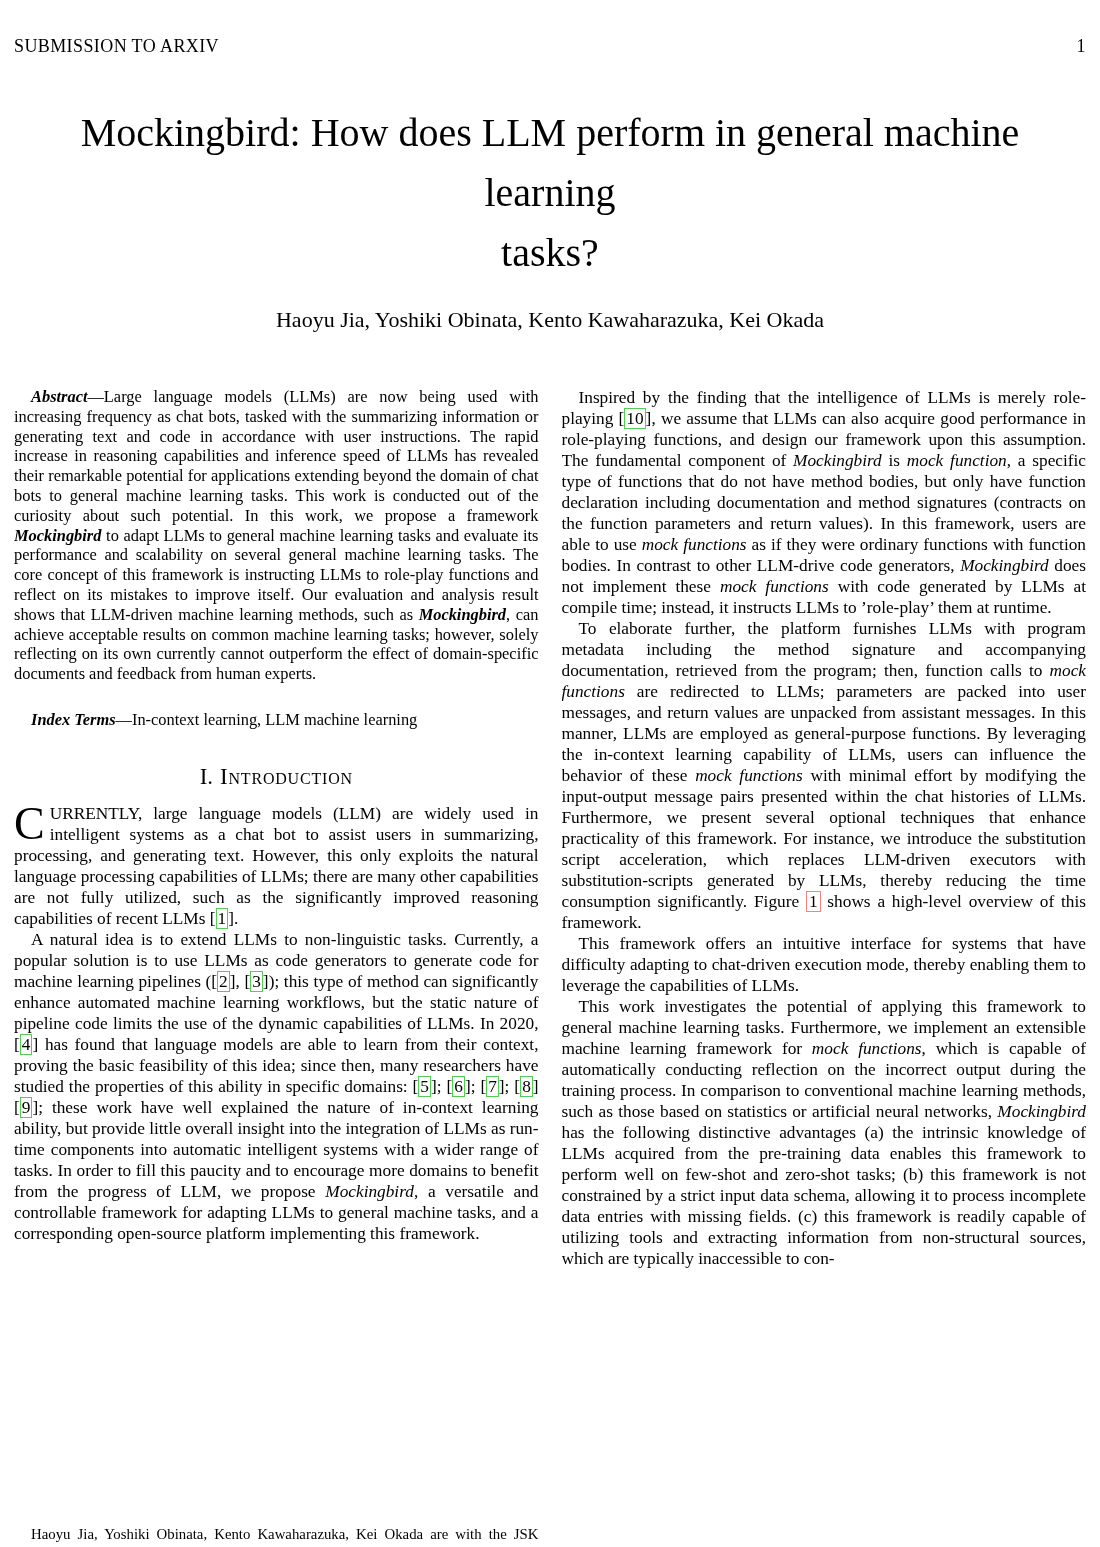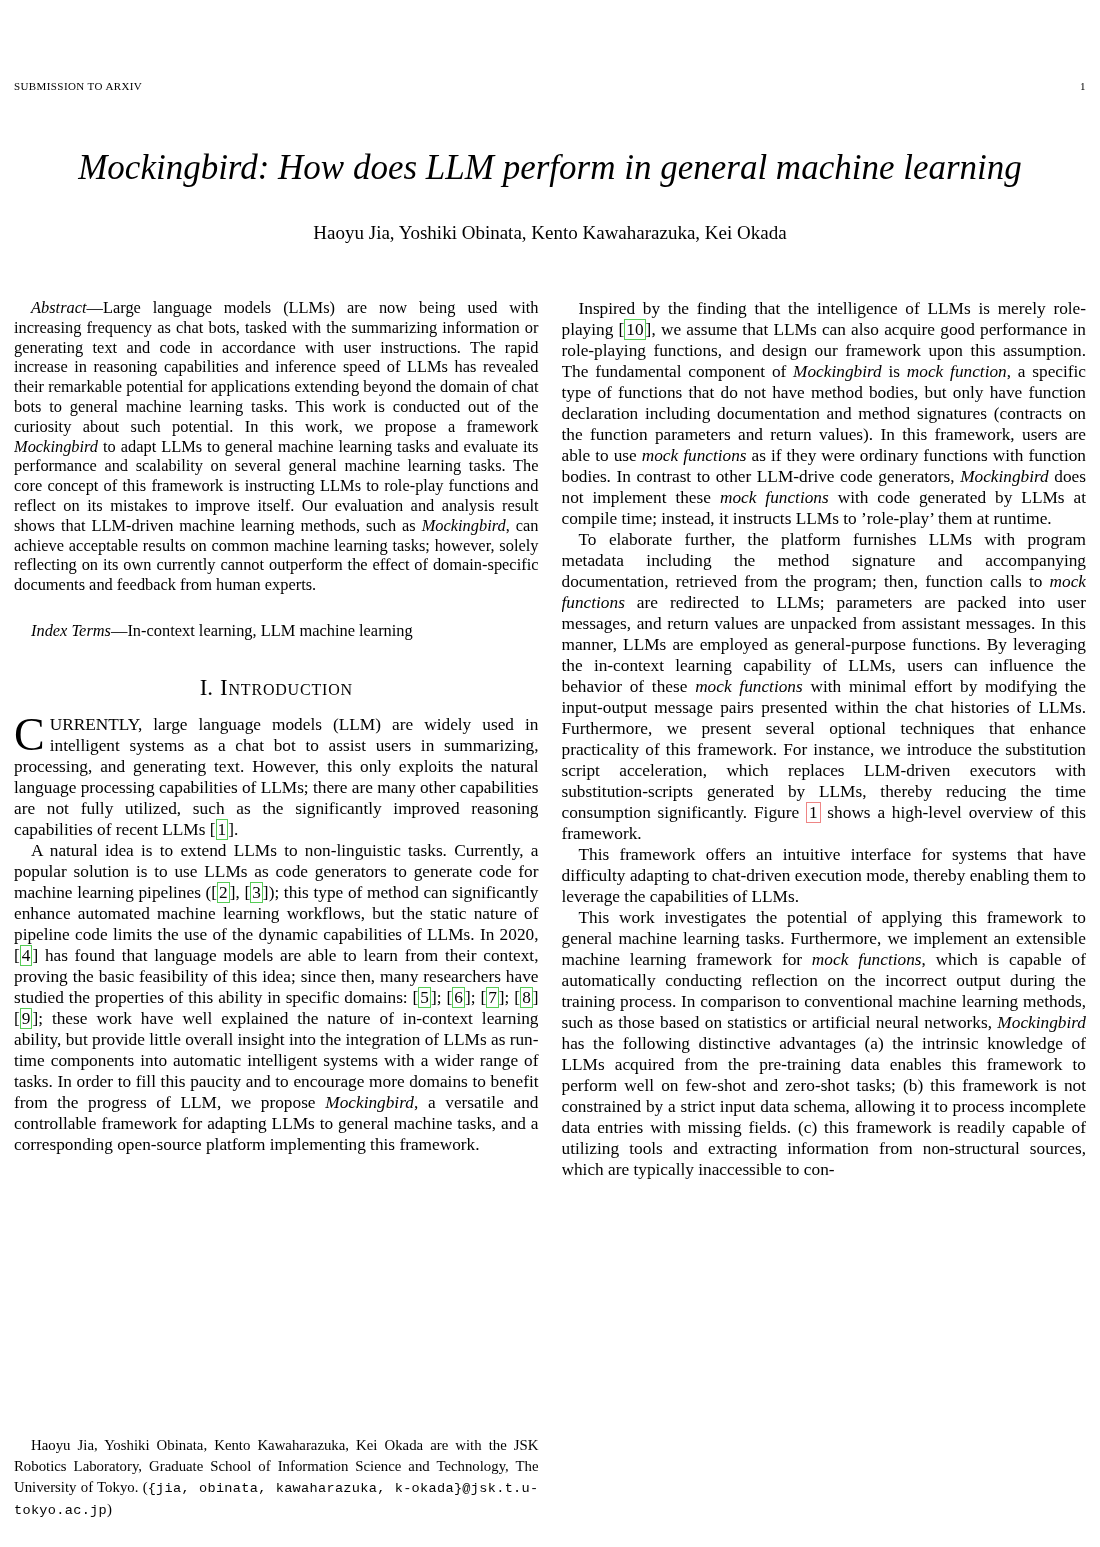--- a/index.html
+++ b/index.html
@@ -2,52 +2,53 @@
 <html lang="en" style="--cite-color: #55cc55; --figref-color: #ee8585;"><head>
 <meta charset="utf-8">
 <style>
   html,body{margin:0;padding:0;background:#e9e9e9;}
   .page{
     width:1100px;height:1547px;margin:0 auto;background:#ffffff;color:#000;
     font-family:"Liberation Serif","DejaVu Serif",serif;
     box-sizing:border-box;padding:36px 14px 0 14px;overflow:hidden;position:relative;
   }
   .hdr{display:flex;justify-content:space-between;align-items:center;
-    font-size:11px;letter-spacing:.4px;margin-top:44px;}
-  .title-block{margin-top:46px;text-align:center;font-size:35px;line-height:60px;font-style:italic;}
-  .authors{margin-top:24px;text-align:center;font-size:19px;}
+    font-size:18px;letter-spacing:.4px;}
+  .title-block{margin-top:46px;text-align:center;font-size:40px;line-height:60px;}
+  .authors{margin-top:24px;text-align:center;font-size:22px;}
   .cols{margin-top:54px;display:flex;gap:23px;}
   .col{width:527px;height:1223px;overflow:hidden;display:flex;flex-direction:column;}
   .col p{margin:0;text-align:justify;font-size:17.3px;line-height:21px;}
   .col p.indent{text-indent:17px;}
   .col p.abstract, .col p.index{font-weight:bold;font-size:16.4px;line-height:19.8px;text-indent:17px;}
   .col p.index{margin-top:26px;}
   h2.sec-heading{font-weight:normal;text-align:center;font-size:23px;
     margin:34px 0 13px 0;}
   h2.sec-heading .sc{font-variant:small-caps;letter-spacing:.8px;margin-left:7px;}
   .it{font-style:italic;}
   .bd{font-weight:normal;}
-  .bdit{font-weight:normal;font-style:italic;}
+  .bdit{font-weight:bold;font-style:italic;}
   .mono{font-family:"Liberation Mono","DejaVu Sans Mono",monospace;font-size:13.6px;letter-spacing:.3px;}
   .dropcap{float:left;font-size:46px;line-height:38px;padding:2px 5px 0 0;font-weight:normal;}
   .cite-box{border:1.5px solid var(--cite-color,#55cc55);padding:0 1px;}
   .fig-box{border:1.5px solid var(--figref-color,#ee8585);padding:0 2px;}
   .col p.footnote{margin-top:auto;font-size:14.8px;line-height:21px;text-indent:17px;text-align:justify;}
 </style>
 </head>
 <body>
 
 <div class="page">
   <div class="hdr">
     <span>SUBMISSION TO ARXIV</span>
     <span>1</span>
   </div>
 
   <div class="title-block">
     <div>Mockingbird: How does LLM perform in general machine learning</div>
+    <div>tasks?</div>
   </div>
 
   <div class="authors">Haoyu Jia, Yoshiki Obinata, Kento Kawaharazuka, Kei Okada</div>
 
   <div class="cols">
     <div class="col">
         <p class="abstract"><span class="bdit">Abstract</span><span class="bd">—Large language models (LLMs) are now being used with increasing frequency as chat bots, tasked with the summarizing information or generating text and code in accordance with user instructions. The rapid increase in reasoning capabilities and inference speed of LLMs has revealed their remarkable potential for applications extending beyond the domain of chat bots to general machine learning tasks. This work is conducted out of the curiosity about such potential. In this work, we propose a framework </span><span class="bdit">Mockingbird</span><span class="bd"> to adapt LLMs to general machine learning tasks and evaluate its performance and scalability on several general machine learning tasks. The core concept of this framework is instructing LLMs to role-play functions and reflect on its mistakes to improve itself. Our evaluation and analysis result shows that LLM-driven machine learning methods, such as </span><span class="bdit">Mockingbird</span><span class="bd">, can achieve acceptable results on common machine learning tasks; however, solely reflecting on its own currently cannot outperform the effect of domain-specific documents and feedback from human experts.</span></p>
         <p class="index"><span class="bdit">Index Terms</span><span class="bd">—In-context learning, LLM machine learning</span></p>
         <h2 class="sec-heading">I.<span class="sc">Introduction</span></h2>
         <p class="para"><span class="dropcap">C</span><span>URRENTLY, large language models (LLM) are widely used in intelligent systems as a chat bot to assist users in summarizing, processing, and generating text. However, this only exploits the natural language processing capabilities of LLMs; there are many other capabilities are not fully utilized, such as the significantly improved reasoning capabilities of recent LLMs </span>[<span class="cite-box">1</span>]<span>.</span></p>

